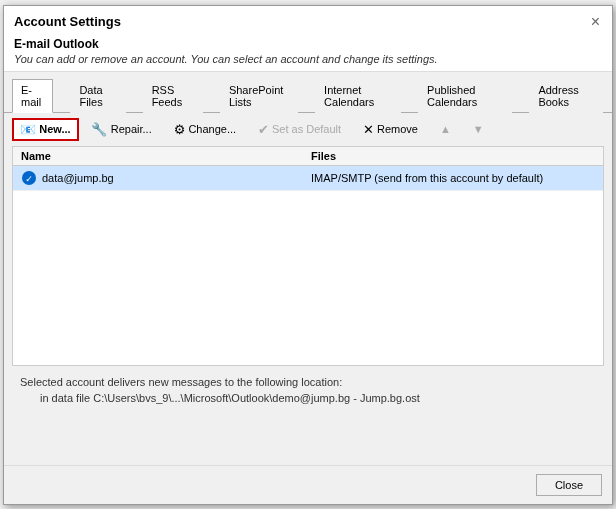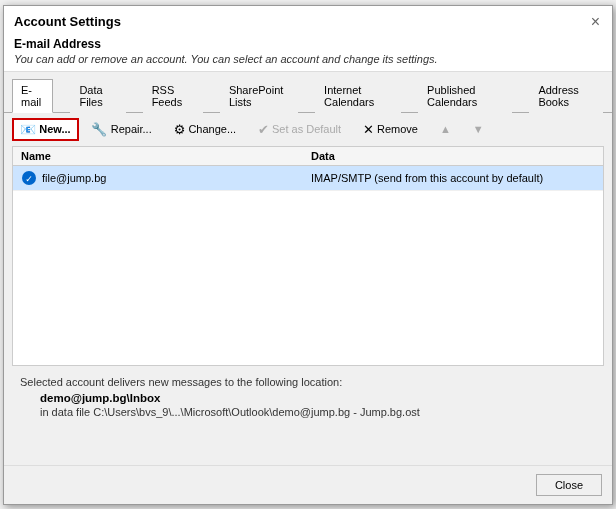--- a/index.html
+++ b/index.html
@@ -213,21 +213,21 @@
     }
   </style>
 </head>
 <body>
 
 <div class="dialog">
 
   <div class="title-bar">
     <div class="title-bar-left">
       <span class="title-text">Account Settings</span>
-      <span class="section-title">E-mail Address</span>
+      <span class="section-title">E-mail Outlook</span>
       <span class="section-desc">You can add or remove an account. You can select an account and change its settings.</span>
     </div>
     <button class="close-btn">×</button>
   </div>
 
   <div class="tabs-bar">
     <div class="tab active">E-mail</div>
     <div class="tab">Data Files</div>
     <div class="tab">RSS Feeds</div>
     <div class="tab">SharePoint Lists</div>
@@ -262,39 +262,38 @@
     </button>
     <button class="toolbar-btn btn-disabled">
       <span>▼</span>
     </button>
   </div>
 
   <div class="content-area">
     <div class="table-container">
       <div class="table-header">
         <span class="table-header-cell name-col">Name</span>
-        <span class="table-header-cell type-col">Data</span>
+        <span class="table-header-cell type-col">Files</span>
       </div>
       <div class="table-row">
         <div class="name-col">
           <span class="email-icon">
             <svg width="16" height="16" viewBox="0 0 16 16">
               <circle cx="8" cy="8" r="7" fill="#0066cc" stroke="none"></circle>
               <text x="8" y="11.5" text-anchor="middle" font-size="9" fill="white" font-family="Arial">✓</text>
             </svg>
           </span>
-          <span>file@jump.bg</span>
+          <span>data@jump.bg</span>
         </div>
         <div class="type-col">IMAP/SMTP (send from this account by default)</div>
       </div>
     </div>
 
     <div class="footer-section">
       <div class="footer-desc">Selected account delivers new messages to the following location:</div>
-      <div class="footer-email">demo@jump.bg\Inbox</div>
       <div class="footer-datafile">in data file C:\Users\bvs_9\...\Microsoft\Outlook\demo@jump.bg - Jump.bg.ost</div>
     </div>
   </div>
 
   <div class="bottom-bar">
     <button class="close-dialog-btn">Close</button>
   </div>
 </div>
 
 </body></html>

